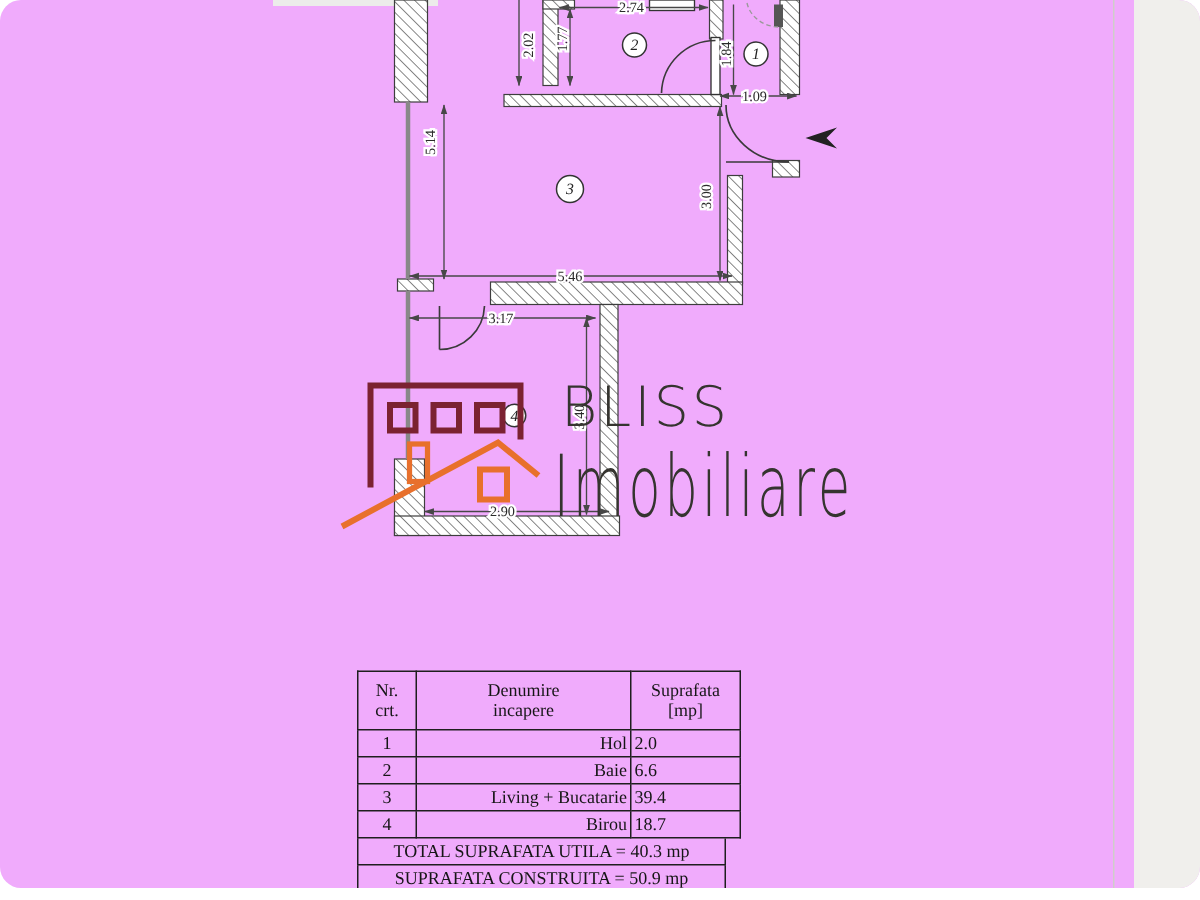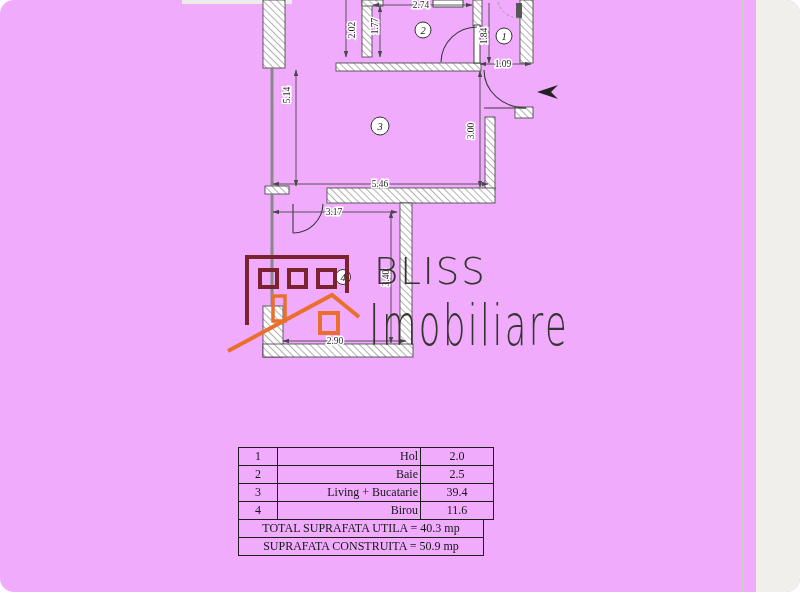--- a/index.html
+++ b/index.html
@@ -20,21 +20,21 @@
          font-weight:200;white-space:nowrap;}
   .brand-top{left:374px;top:250px;font-size:37px;letter-spacing:2px;}
   .brand-bottom{left:369px;top:292px;font-size:57px;letter-spacing:4px;
                 transform:scaleX(0.62);transform-origin:left top;}
   .area-table-wrap{position:absolute;left:238px;top:447px;width:246px;
                    font-family:"Liberation Serif", serif;color:#161616;}
   table.area{border-collapse:collapse;width:246px;table-layout:fixed;}
   table.area td{border:1.4px solid #1e1e1e;font-size:12px;line-height:1.1;padding:1px 2px;}
   td.c-nr{width:34px;text-align:center;}
   td.c-name{width:138px;text-align:right;padding-left:10px;}
-  td.c-area{width:68px;text-align:center;}
+  td.c-area{width:68px;text-align:left;}
   tr.hdr td{text-align:center;height:36px;padding-left:2px;}
   tr.data td{height:15px;}
   .total-line{border:1.4px solid #1e1e1e;border-top:none;height:17px;
               display:flex;align-items:center;justify-content:center;
               font-size:12px;white-space:nowrap;overflow:hidden;}
 </style>
 </head>
 <body>
 
 <div class="page">
@@ -148,39 +148,53 @@
       <rect x="320" y="313" width="18" height="20" stroke-width="4"></rect>
     </g>
   </svg>
 
   <div class="brand brand-top">BLISS</div>
   <div class="brand brand-bottom">Imobiliare</div>
 
   <div class="area-table-wrap">
     <table class="area">
       <tbody>
+        <tr class="hdr">
+          <td class="c-nr">
+            <div>Nr.</div>
+            <div>crt.</div>
+          </td>
+          <td class="c-name" style="text-align:center;">
+            <div>Denumire</div>
+            <div>incapere</div>
+          </td>
+          <td class="c-area">
+            <div>Suprafata</div>
+            <div>[mp]</div>
+          </td>
+        </tr>
         <tr class="data">
           <td class="c-nr">1</td>
           <td class="c-name">Hol</td>
           <td class="c-area">2.0</td>
         </tr>
         <tr class="data">
           <td class="c-nr">2</td>
           <td class="c-name">Baie</td>
-          <td class="c-area">2.5</td>
+          <td class="c-area">6.6</td>
         </tr>
         <tr class="data">
           <td class="c-nr">3</td>
           <td class="c-name">Living + Bucatarie</td>
           <td class="c-area">39.4</td>
         </tr>
         <tr class="data">
           <td class="c-nr">4</td>
           <td class="c-name">Birou</td>
-          <td class="c-area">11.6</td>
+          <td class="c-area">18.7</td>
         </tr>
       </tbody>
     </table>
     <div class="total-line">TOTAL SUPRAFATA UTILA = 40.3 mp</div>
     <div class="total-line">SUPRAFATA CONSTRUITA = 50.9 mp</div>
   </div>
 
 </div>
 
 </body></html>

